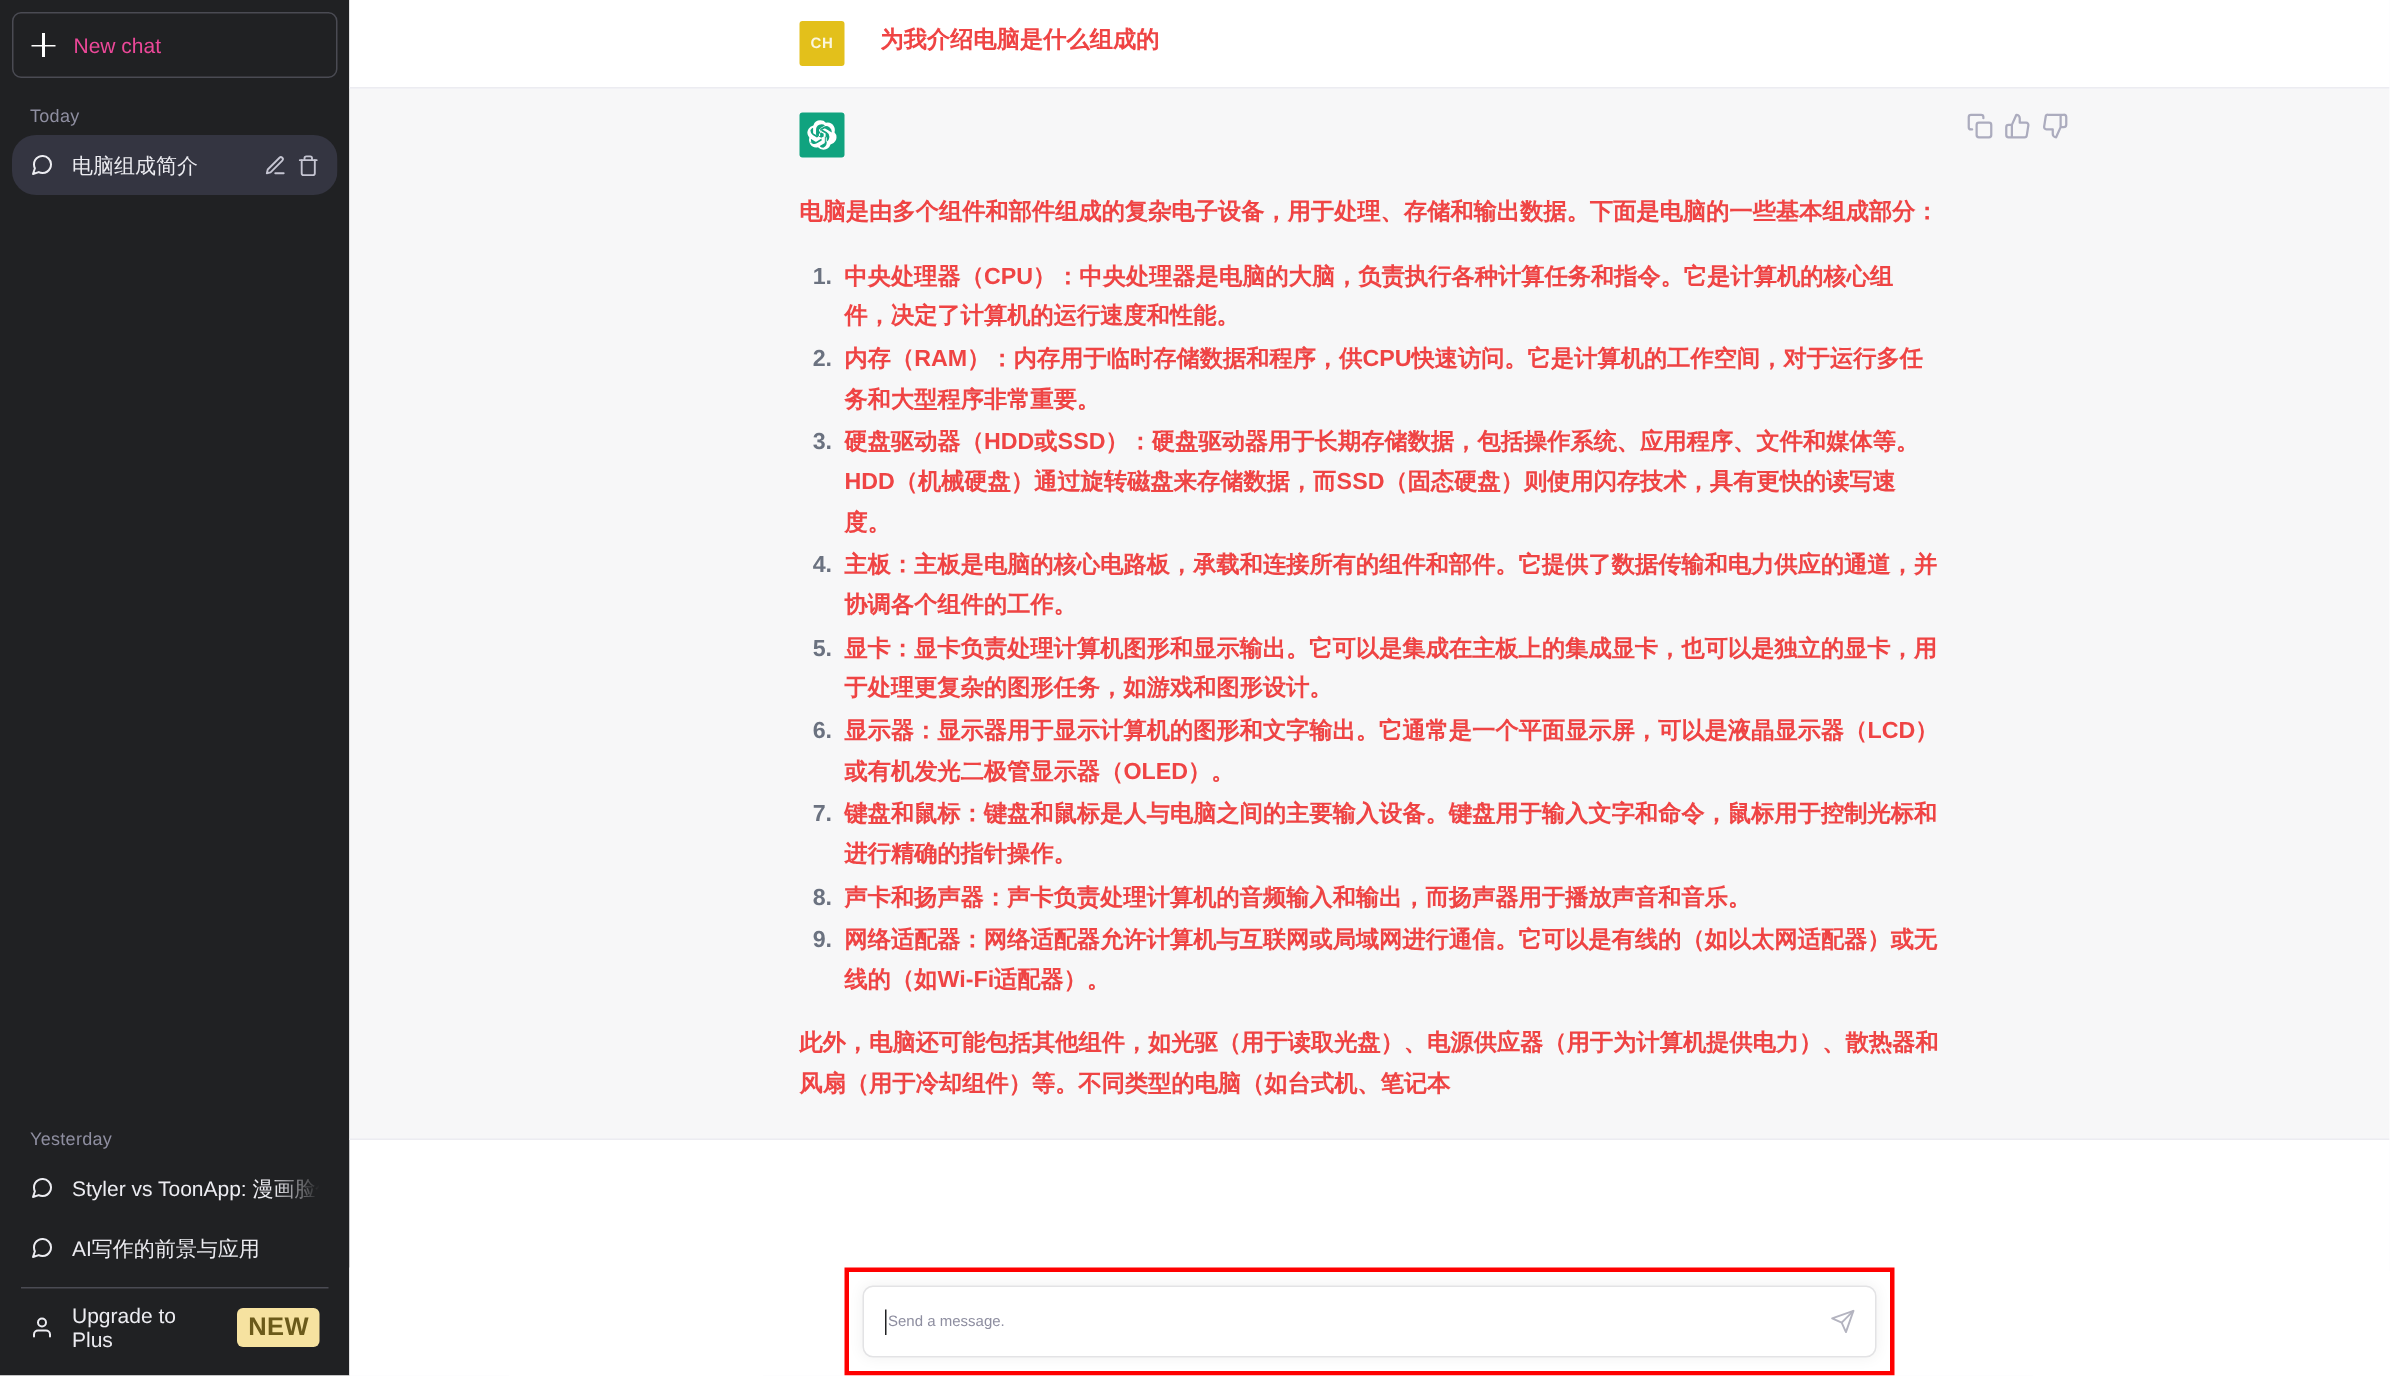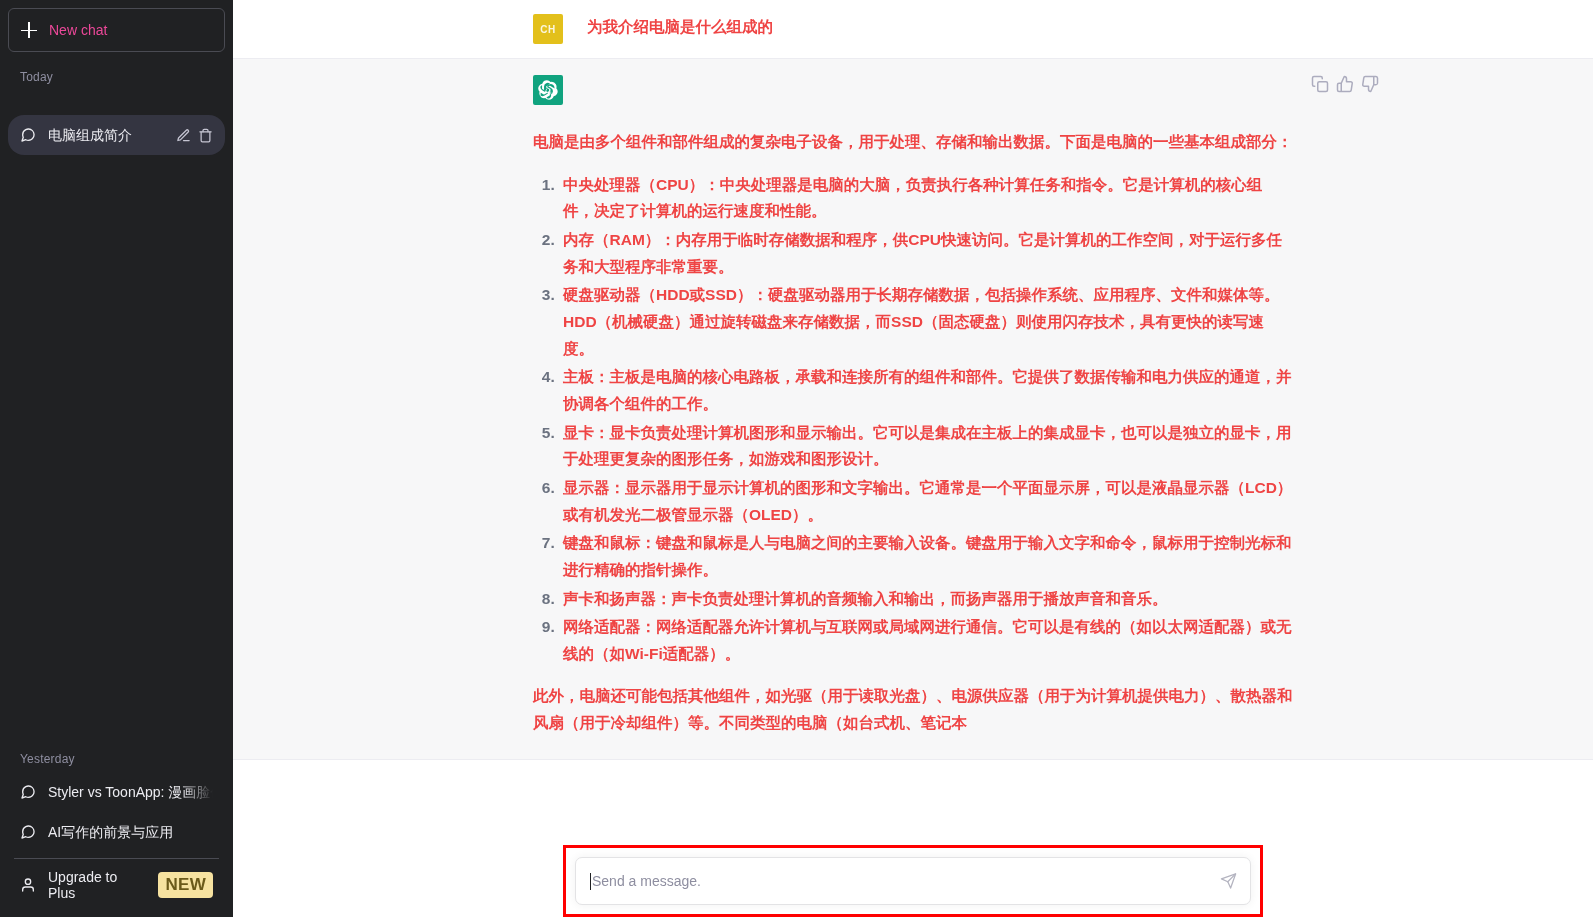--- a/index.html
+++ b/index.html
@@ -35,21 +35,21 @@
     width: 16px; height: 16px; position: relative; flex-shrink: 0;
   }
   .plus-ico::before, .plus-ico::after {
     content: ""; position: absolute; background: #ffffff;
   }
   .plus-ico::before { left: 0; top: 7.5px; width: 16px; height: 1.6px; }
   .plus-ico::after { top: 0; left: 7.2px; width: 1.6px; height: 16px; }
 
   .nav-scroll {
     flex: 1; overflow: hidden; margin-top: 10px;
-    display: flex; flex-direction: column; gap: 25px;
+    display: flex; flex-direction: column;
   }
   .group-label {
     font-size: 12px; color: #8e8ea0;
     padding: 8px 12px 6px 12px;
     letter-spacing: .2px;
   }
   .chat-item {
     display: flex; align-items: center; gap: 12px;
     height: 40px; padding: 0 12px;
     border-radius: 16px;
@@ -155,21 +155,21 @@
     border-radius: 7px;
     background: #ffffff;
     box-shadow: 0 0 10px rgba(0,0,0,.06);
     height: 48px;
     padding: 0 42px 0 14px;
   }
   .composer .caret {
     width: 1px; height: 17px; background: #202123; margin-right: 1px; flex-shrink: 0;
   }
   .composer .ph {
-    font-size: 14px; color: #8e8ea0;
+    font-size: 10px; color: #8e8ea0;
     font-family: "Liberation Sans", sans-serif;
   }
   .send-ico {
     position: absolute; right: 13px; top: 50%; transform: translateY(-50%);
     cursor: pointer;
   }
 </style>
 </head>
 <body>
 

